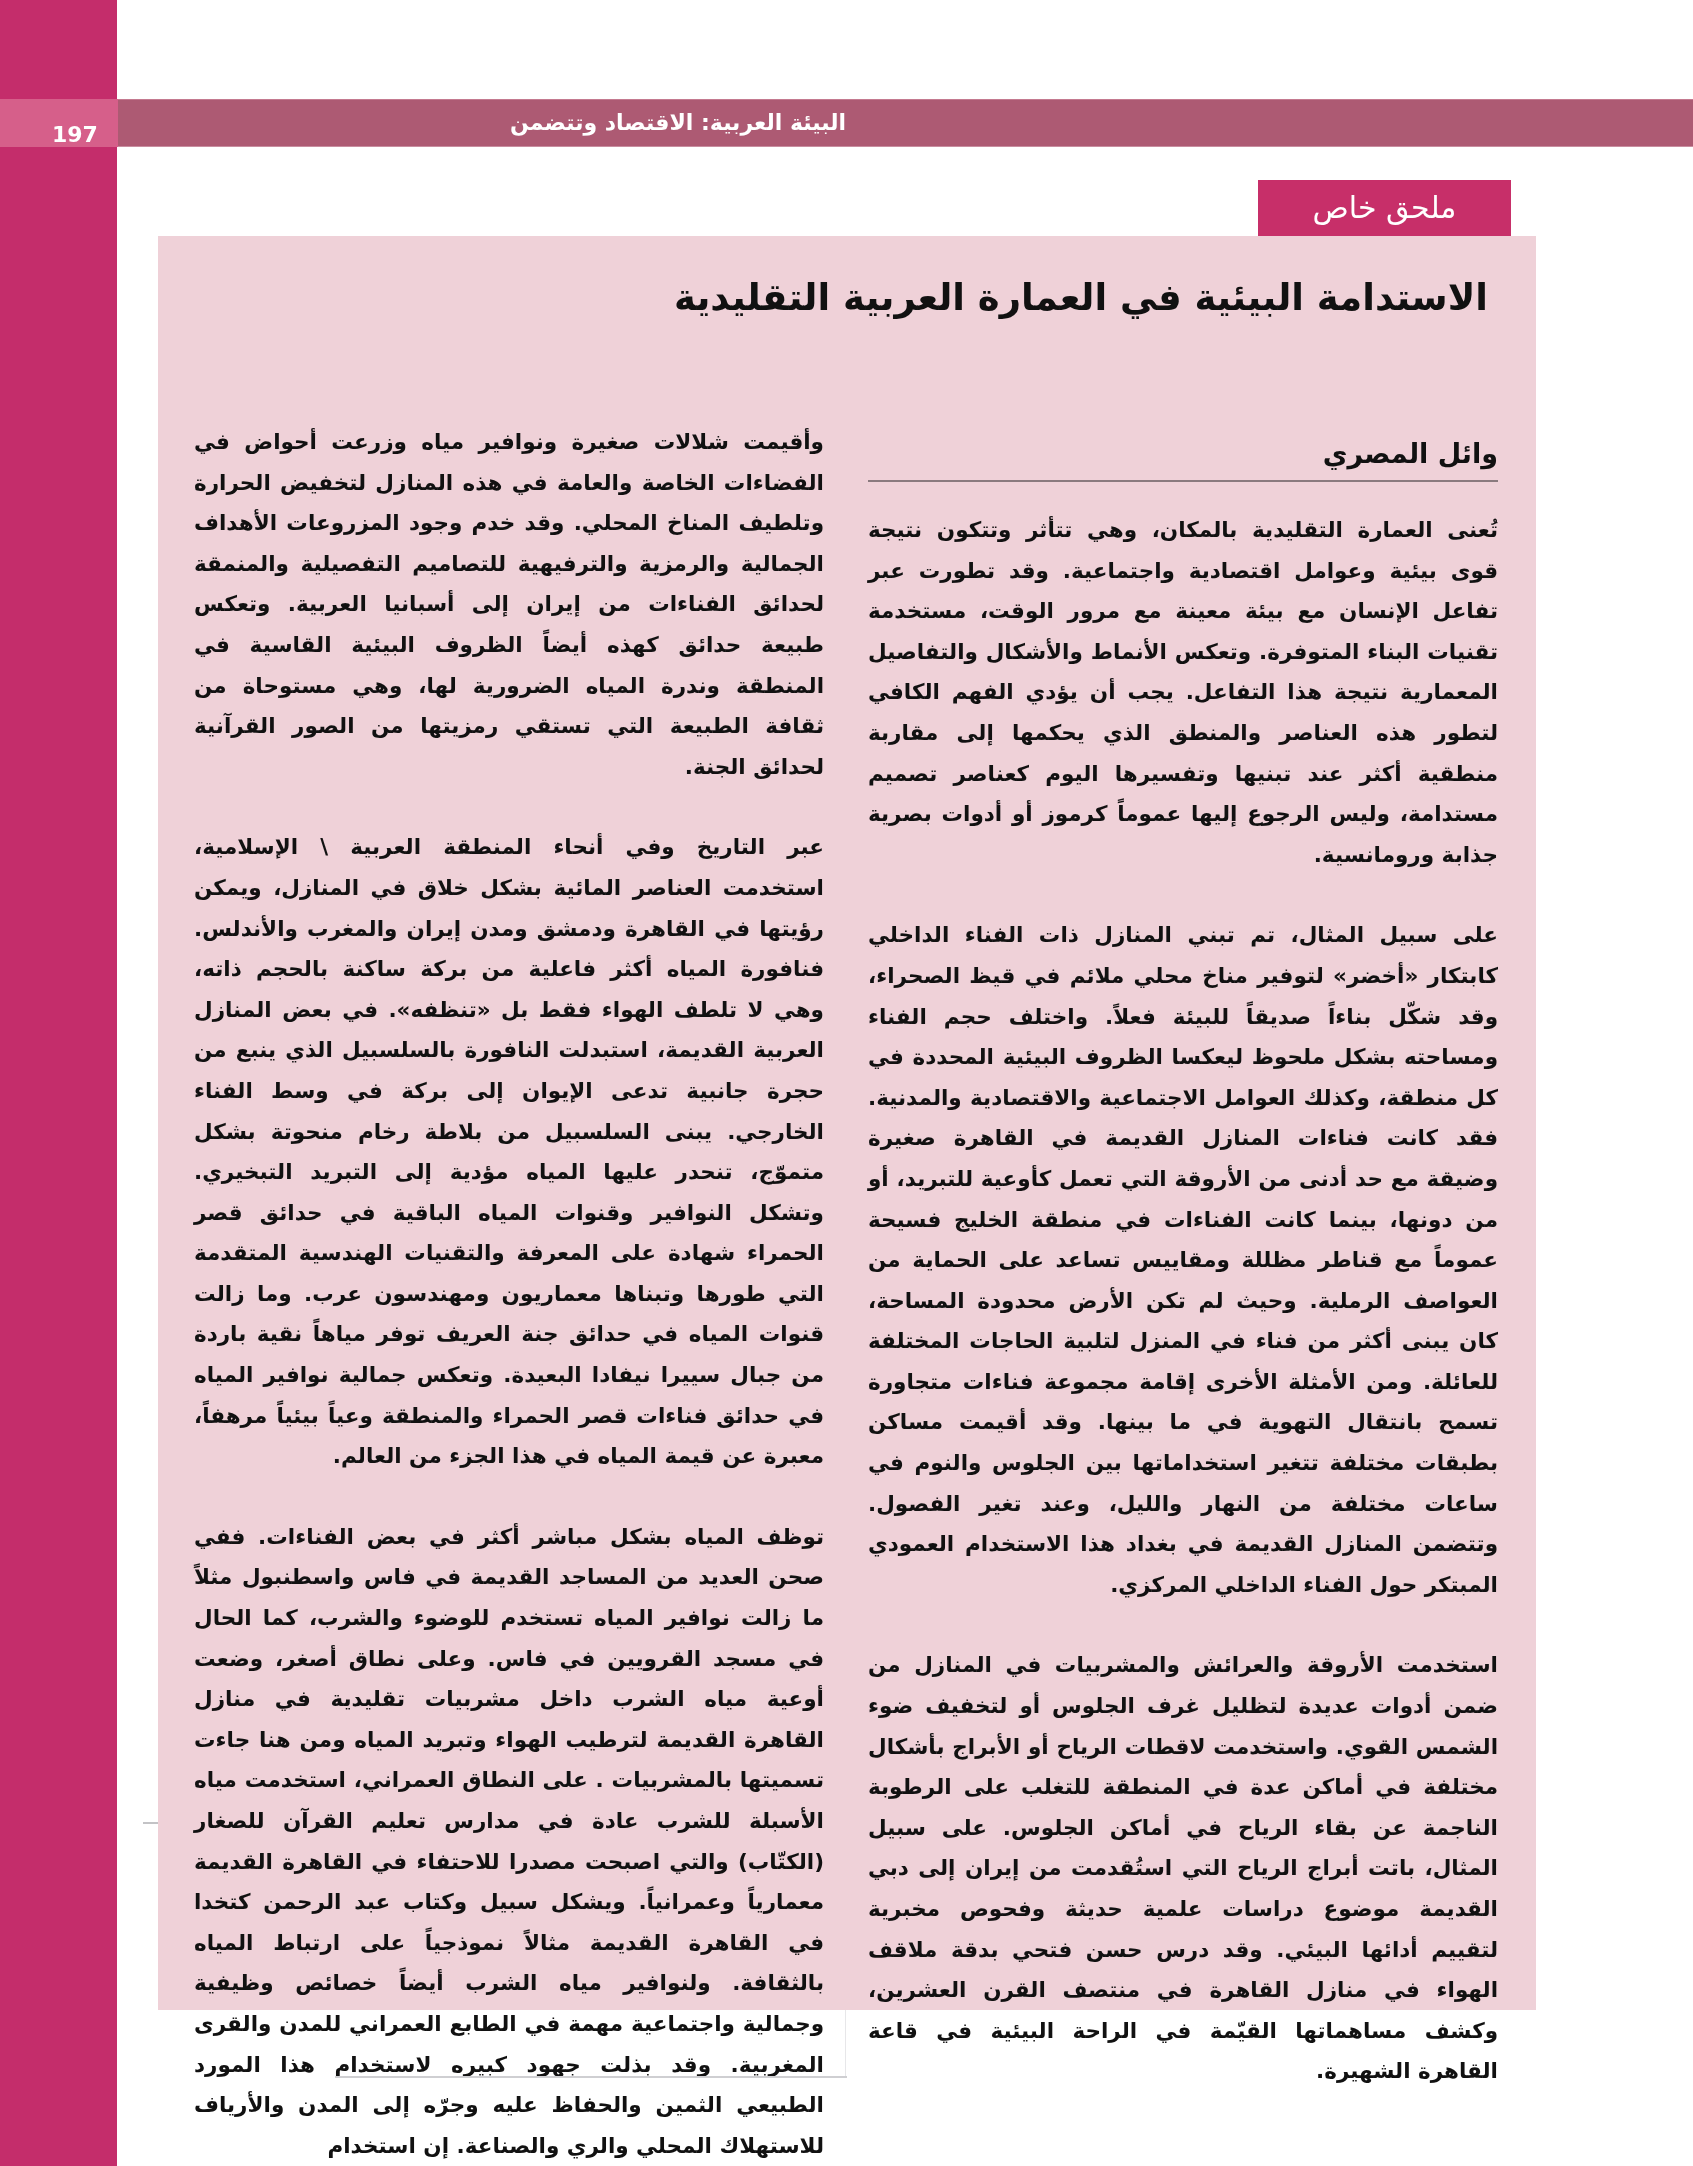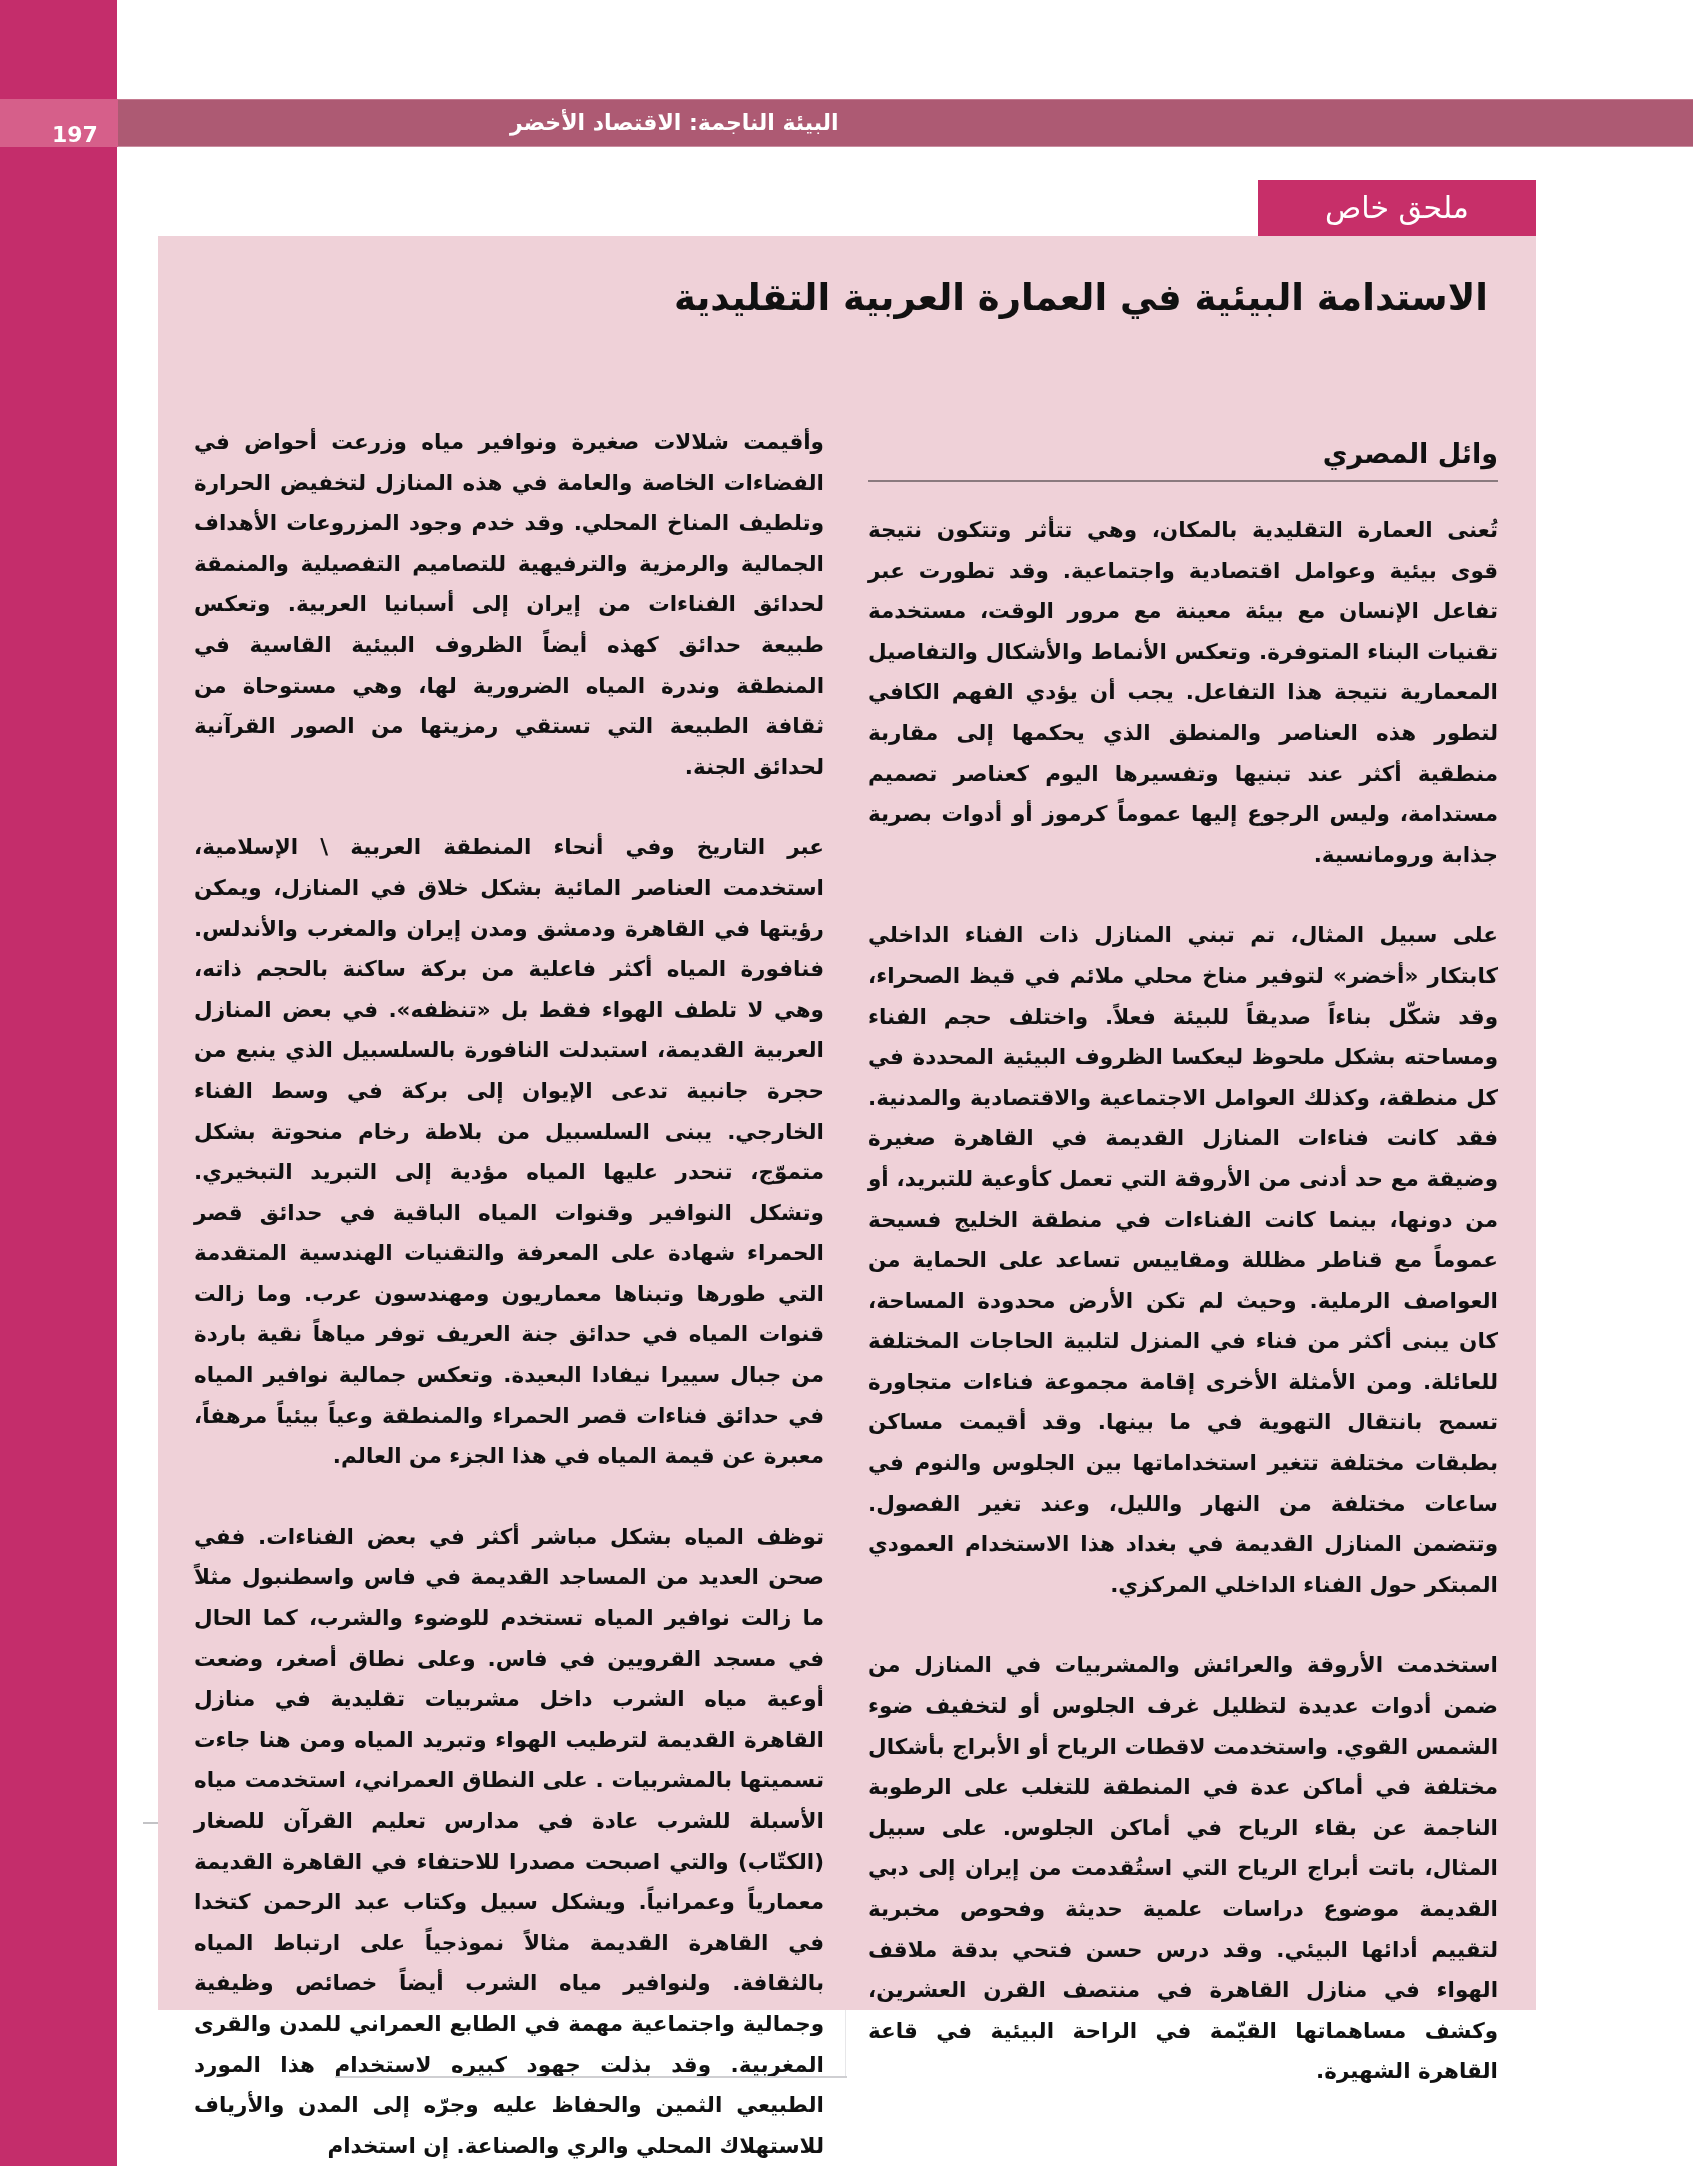--- a/index.html
+++ b/index.html
@@ -69,21 +69,21 @@
       color: #fff;
       font-weight: bold;
       font-size: 22px;
       line-height: 46px;
       white-space: nowrap;
     }
     .section-tag {
       position: absolute;
       left: 1258px;
       top: 180px;
-      width: 278px;
+      width: 253px;
       height: 56px;
       background: #c72f69;
       color: #fff;
       font-size: 30px;
       line-height: 56px;
       text-align: center;
       box-sizing: border-box;
     }
     .article-box {
       position: absolute;
@@ -167,21 +167,21 @@
 </head>
 <body>
 
 <div class="side-strip"></div>
 
 <div class="running-head">
   <div class="page-num-box">
     <span>197</span>
   </div>
   <div class="bar">
-    <span class="journal-title">البيئة الناجمة: الاقتصاد الأخضر</span>
+    <span class="journal-title">البيئة العربية: الاقتصاد وتتضمن</span>
   </div>
 </div>
 
 <div class="section-tag">ملحق خاص</div>
 
 <div class="article-box">
   <h1 class="article-title">الاستدامة البيئية في العمارة العربية التقليدية</h1>
 
   <div class="column right-col">
     <div class="author">وائل المصري</div>

